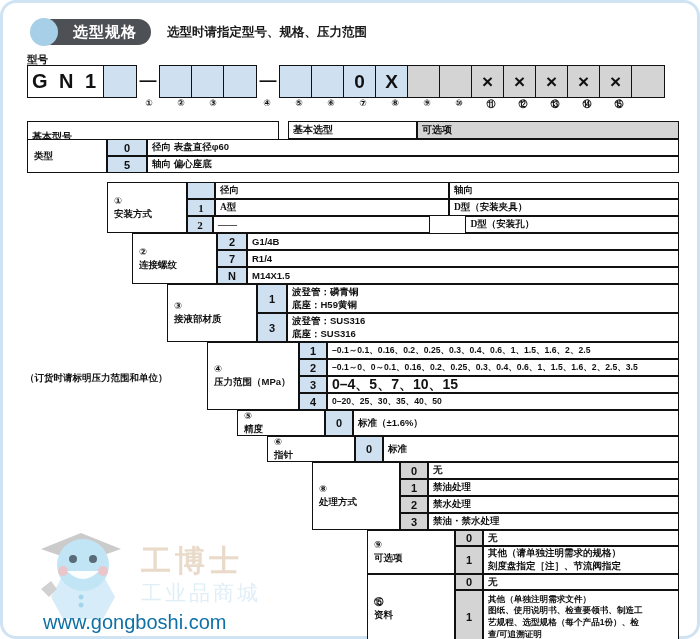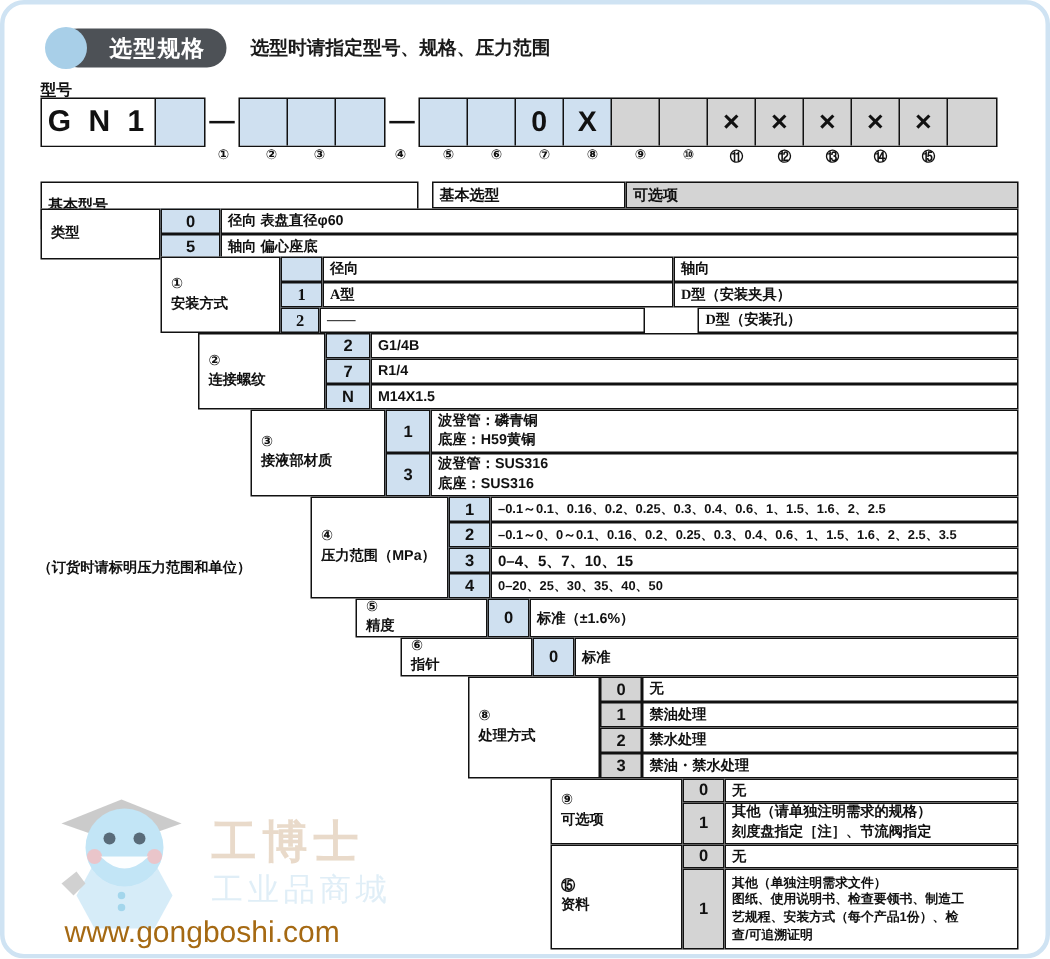--- a/index.html
+++ b/index.html
@@ -98,21 +98,21 @@
     position:absolute;left:108px;top:14px;
     font-size:30px;font-weight:bold;color:#e8d9c8;letter-spacing:4px;
     font-family:"DejaVu Sans",sans-serif;
   }
   .logo-txt2{
     position:absolute;left:108px;top:52px;
     font-size:21px;color:#dfeef7;letter-spacing:3px;
   }
   .logo-url{
     position:absolute;left:10px;top:84px;
-    font-size:20px;color:#a16207;letter-spacing:0px;
+    font-size:20px;color:#0369a1;letter-spacing:0px;
   }
 </style>
 </head>
 <body>
 
 <div id="page">
 <div class="sheet">
 
   <div class="hdr">
     <div class="hdr-badge">
@@ -168,21 +168,21 @@
         <div class="circ" style="left: 576px;">⑮</div>
       </div>
 
   <div class="tbl" id="tbl">
         <div class="row" style="height: 18px;">
           <div class="bx head" style="width: 252px; height: 32px;">基本型号</div>
           <div style="width: 9px; height: 18px;"></div>
           <div class="bx head" style="width: 129px; height: 18px;">基本选型</div>
           <div class="bx head gray" style="width: 262px; height: 18px;">可选项</div>
         </div>
-        <div class="row" style="height: 32px;">
+        <div class="row" style="height: 43px;">
           <div class="bx lbl" style="width: 80px; height: 34px;">类型</div>
           <div style="width: 572px;">
             <div class="row" style="height: 17px;">
               <div class="bx code" style="width: 40px; height: 17px;">0</div>
               <div class="bx" style="width: 532px; height: 17px;">径向 表盘直径φ60</div>
             </div>
             <div class="row" style="height: 17px;">
               <div class="bx code" style="width: 40px; height: 17px;">5</div>
               <div class="bx" style="width: 532px; height: 17px;">轴向 偏心座底</div>
             </div>
@@ -266,21 +266,21 @@
             <div class="row" style="height: 17px;">
               <div class="bx code" style="width: 28px; height: 17px;">1</div>
               <div class="bx" style="width: 352px; height: 17px; font-size: 8.6px;">–0.1～0.1、0.16、0.2、0.25、0.3、0.4、0.6、1、1.5、1.6、2、2.5</div>
             </div>
             <div class="row" style="height: 17px;">
               <div class="bx code" style="width: 28px; height: 17px;">2</div>
               <div class="bx" style="width: 352px; height: 17px; font-size: 8.6px;">–0.1～0、0～0.1、0.16、0.2、0.25、0.3、0.4、0.6、1、1.5、1.6、2、2.5、3.5</div>
             </div>
             <div class="row" style="height: 17px;">
               <div class="bx code" style="width: 28px; height: 17px;">3</div>
-              <div class="bx" style="width: 352px; height: 17px; font-size: 10px;">0–4、5、7、10、15</div>
+              <div class="bx" style="width: 352px; height: 17px; font-size: 14px;">0–4、5、7、10、15</div>
             </div>
             <div class="row" style="height: 17px;">
               <div class="bx code" style="width: 28px; height: 17px;">4</div>
               <div class="bx" style="width: 352px; height: 17px; font-size: 8.6px;">0–20、25、30、35、40、50</div>
             </div>
           </div>
         </div>
         <div class="row" style="height: 26px;">
           <div style="width: 210px; height: 26px;"></div>
           <div class="bx lbl two" style="width: 88px; height: 26px;">
@@ -353,21 +353,21 @@
           <div style="width: 224px;">
             <div class="row" style="height: 16px;">
               <div class="bx codeg" style="width: 28px; height: 16px;">0</div>
               <div class="bx" style="width: 196px; height: 16px;">无</div>
             </div>
             <div class="row" style="height: 54px;">
               <div class="bx codeg" style="width: 28px; height: 54px;">1</div>
               <div class="bx two" style="width: 196px; height: 54px; font-size: 8.6px;">
                 <div>其他（单独注明需求文件）</div>
                 <div>图纸、使用说明书、检查要领书、制造工</div>
-                <div>艺规程、安装方式（每个产品1份）、检</div>
+                <div>艺规程、选型规格（每个产品1份）、检</div>
                 <div>查/可追溯证明</div>
               </div>
             </div>
           </div>
         </div>
       </div>
 
   <div class="note">（订货时请标明压力范围和单位）</div>
 
   <div class="logo">

